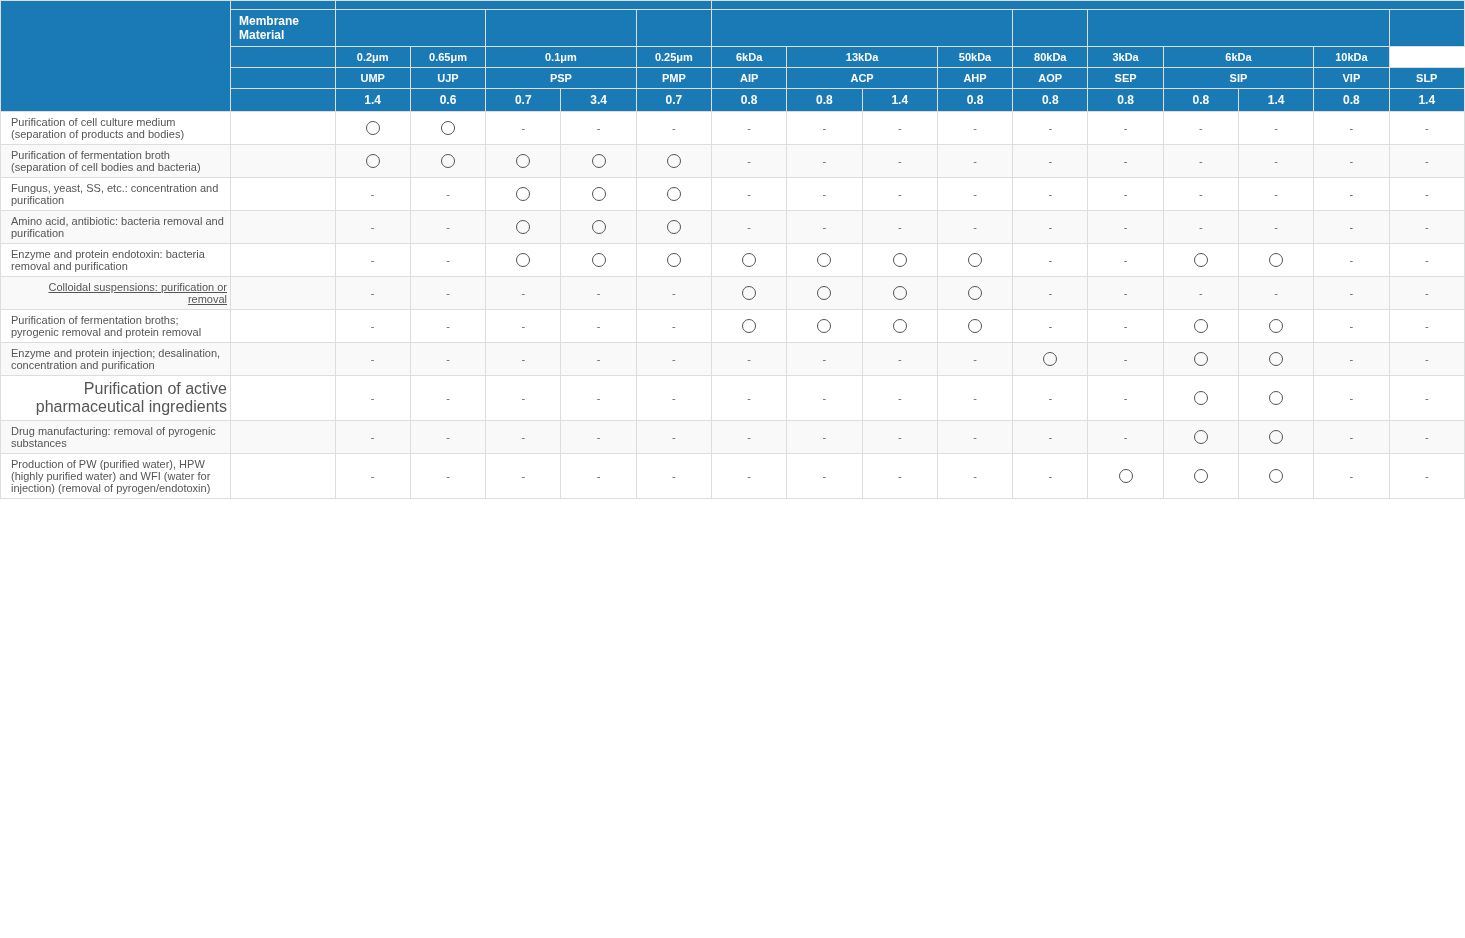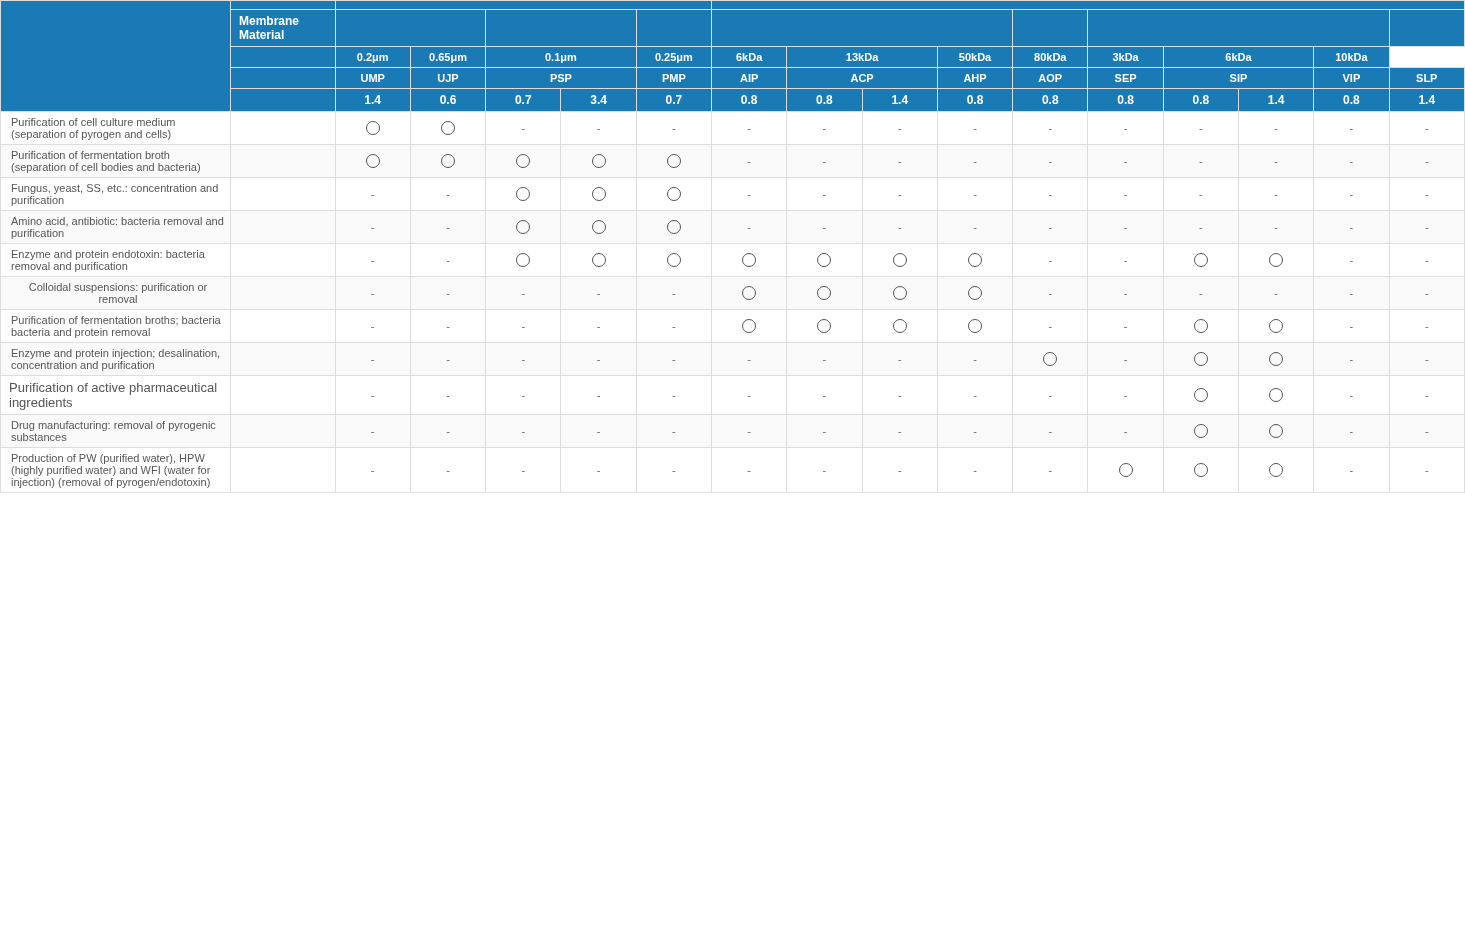--- a/index.html
+++ b/index.html
@@ -190,21 +190,21 @@
         <th>0.8</th>
         <th>0.8</th>
         <th>0.8</th>
         <th>1.4</th>
         <th>0.8</th>
         <th>1.4</th>
       </tr>
     </thead>
     <tbody id="table-body">
     <tr class="data-row">
-          <td class="col-app" style="text-align: left; padding-left: 10px; color: rgb(85, 85, 85); font-size: 11px;">Purification of cell culture medium (separation of pyrogen and cells)</td>
+          <td class="col-app" style="text-align: left; padding-left: 10px; color: rgb(85, 85, 85); font-size: 11px;">Purification of cell culture medium (separation of products and bodies)</td>
           <td></td>
           <td style="color: rgb(102, 102, 102);"><span class="circle"></span></td>
           <td style="color: rgb(102, 102, 102);"><span class="circle"></span></td>
           <td style="color: rgb(102, 102, 102);">-</td>
           <td style="color: rgb(102, 102, 102);">-</td>
           <td style="color: rgb(102, 102, 102);">-</td>
           <td style="color: rgb(102, 102, 102);">-</td>
           <td style="color: rgb(102, 102, 102);">-</td>
           <td style="color: rgb(102, 102, 102);">-</td>
           <td style="color: rgb(102, 102, 102);">-</td>
@@ -285,40 +285,40 @@
           <td style="color: rgb(102, 102, 102);"><span class="circle"></span></td>
           <td style="color: rgb(102, 102, 102);"><span class="circle"></span></td>
           <td style="color: rgb(102, 102, 102);">-</td>
           <td style="color: rgb(102, 102, 102);">-</td>
           <td style="color: rgb(102, 102, 102);"><span class="circle"></span></td>
           <td style="color: rgb(102, 102, 102);"><span class="circle"></span></td>
           <td style="color: rgb(102, 102, 102);">-</td>
           <td style="color: rgb(102, 102, 102);">-</td>
         </tr>
         <tr class="data-row">
-          <td class="col-app" style="text-align: center; padding-left: 8px; color: rgb(85, 85, 85); font-size: 11px;">Colloidal suspensions: purification or removal</td>
-          <td></td>
-          <td style="color: rgb(102, 102, 102);">-</td>
-          <td style="color: rgb(102, 102, 102);">-</td>
-          <td style="color: rgb(102, 102, 102);">-</td>
-          <td style="color: rgb(102, 102, 102);">-</td>
-          <td style="color: rgb(102, 102, 102);">-</td>
-          <td style="color: rgb(102, 102, 102);"><span class="circle"></span></td>
-          <td style="color: rgb(102, 102, 102);"><span class="circle"></span></td>
-          <td style="color: rgb(102, 102, 102);"><span class="circle"></span></td>
-          <td style="color: rgb(102, 102, 102);"><span class="circle"></span></td>
-          <td style="color: rgb(102, 102, 102);">-</td>
-          <td style="color: rgb(102, 102, 102);">-</td>
-          <td style="color: rgb(102, 102, 102);">-</td>
-          <td style="color: rgb(102, 102, 102);">-</td>
-          <td style="color: rgb(102, 102, 102);">-</td>
-          <td style="color: rgb(102, 102, 102);">-</td>
-        </tr>
-        <tr class="data-row">
-          <td class="col-app" style="text-align: left; padding-left: 10px; color: rgb(85, 85, 85); font-size: 11px;">Purification of fermentation broths; bacteria bacteria and protein removal</td>
+          <td class="col-app" style="text-align: right; padding-left: 8px; color: rgb(85, 85, 85); font-size: 11px; text-decoration: underline;">Colloidal suspensions: purification or removal</td>
+          <td></td>
+          <td style="color: rgb(102, 102, 102);">-</td>
+          <td style="color: rgb(102, 102, 102);">-</td>
+          <td style="color: rgb(102, 102, 102);">-</td>
+          <td style="color: rgb(102, 102, 102);">-</td>
+          <td style="color: rgb(102, 102, 102);">-</td>
+          <td style="color: rgb(102, 102, 102);"><span class="circle"></span></td>
+          <td style="color: rgb(102, 102, 102);"><span class="circle"></span></td>
+          <td style="color: rgb(102, 102, 102);"><span class="circle"></span></td>
+          <td style="color: rgb(102, 102, 102);"><span class="circle"></span></td>
+          <td style="color: rgb(102, 102, 102);">-</td>
+          <td style="color: rgb(102, 102, 102);">-</td>
+          <td style="color: rgb(102, 102, 102);">-</td>
+          <td style="color: rgb(102, 102, 102);">-</td>
+          <td style="color: rgb(102, 102, 102);">-</td>
+          <td style="color: rgb(102, 102, 102);">-</td>
+        </tr>
+        <tr class="data-row">
+          <td class="col-app" style="text-align: left; padding-left: 10px; color: rgb(85, 85, 85); font-size: 11px;">Purification of fermentation broths; pyrogenic removal and protein removal</td>
           <td></td>
           <td style="color: rgb(102, 102, 102);">-</td>
           <td style="color: rgb(102, 102, 102);">-</td>
           <td style="color: rgb(102, 102, 102);">-</td>
           <td style="color: rgb(102, 102, 102);">-</td>
           <td style="color: rgb(102, 102, 102);">-</td>
           <td style="color: rgb(102, 102, 102);"><span class="circle"></span></td>
           <td style="color: rgb(102, 102, 102);"><span class="circle"></span></td>
           <td style="color: rgb(102, 102, 102);"><span class="circle"></span></td>
           <td style="color: rgb(102, 102, 102);"><span class="circle"></span></td>
@@ -342,21 +342,21 @@
           <td style="color: rgb(102, 102, 102);">-</td>
           <td style="color: rgb(102, 102, 102);">-</td>
           <td style="color: rgb(102, 102, 102);"><span class="circle"></span></td>
           <td style="color: rgb(102, 102, 102);">-</td>
           <td style="color: rgb(102, 102, 102);"><span class="circle"></span></td>
           <td style="color: rgb(102, 102, 102);"><span class="circle"></span></td>
           <td style="color: rgb(102, 102, 102);">-</td>
           <td style="color: rgb(102, 102, 102);">-</td>
         </tr>
         <tr class="data-row">
-          <td class="col-app" style="text-align: left; color: rgb(85, 85, 85); font-size: 13px;">Purification of active pharmaceutical ingredients</td>
+          <td class="col-app" style="text-align: right; color: rgb(85, 85, 85); font-size: 16px;">Purification of active pharmaceutical ingredients</td>
           <td></td>
           <td style="color: rgb(102, 102, 102);">-</td>
           <td style="color: rgb(102, 102, 102);">-</td>
           <td style="color: rgb(102, 102, 102);">-</td>
           <td style="color: rgb(102, 102, 102);">-</td>
           <td style="color: rgb(102, 102, 102);">-</td>
           <td style="color: rgb(102, 102, 102);">-</td>
           <td style="color: rgb(102, 102, 102);">-</td>
           <td style="color: rgb(102, 102, 102);">-</td>
           <td style="color: rgb(102, 102, 102);">-</td>

